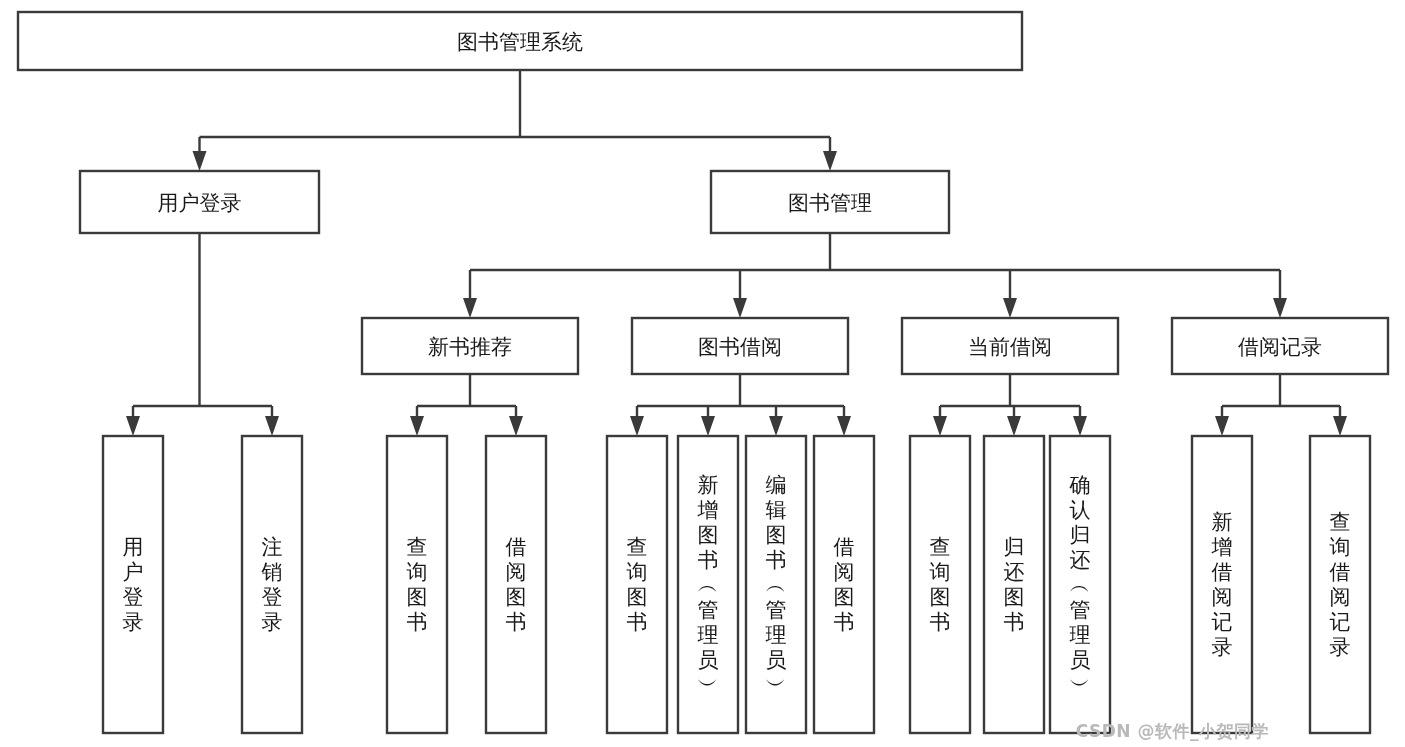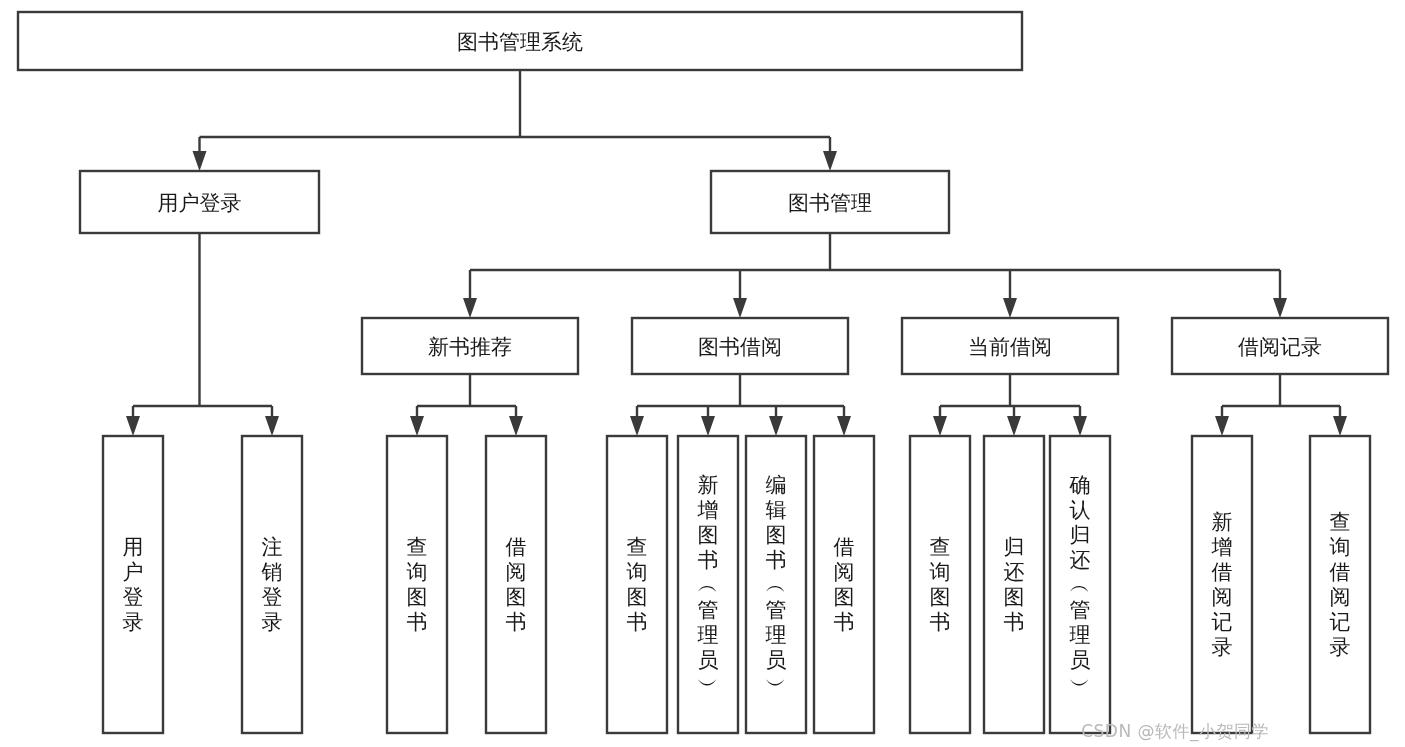--- a/index.html
+++ b/index.html
@@ -58,20 +58,21 @@
   .watermark {
     position: absolute;
     right: 10px;
     bottom: 4px;
     font-family: "DejaVu Sans", "Liberation Sans", sans-serif;
     font-size: 17px;
     color: #b9b9b9;
     letter-spacing: 0.5px;
     white-space: nowrap;
     user-select: none;
+    font-weight: bold;
   }
 </style>
 </head>
 <body>
 
 <div id="diagram-root">
   <svg id="flow-svg" viewBox="0 0 1405 747">
     <g id="connectors-layer">
         <path d="M 520 70 L 520 137" class="connector"></path>
         <path d="M 199.5 137 L 830 137" class="connector"></path>

